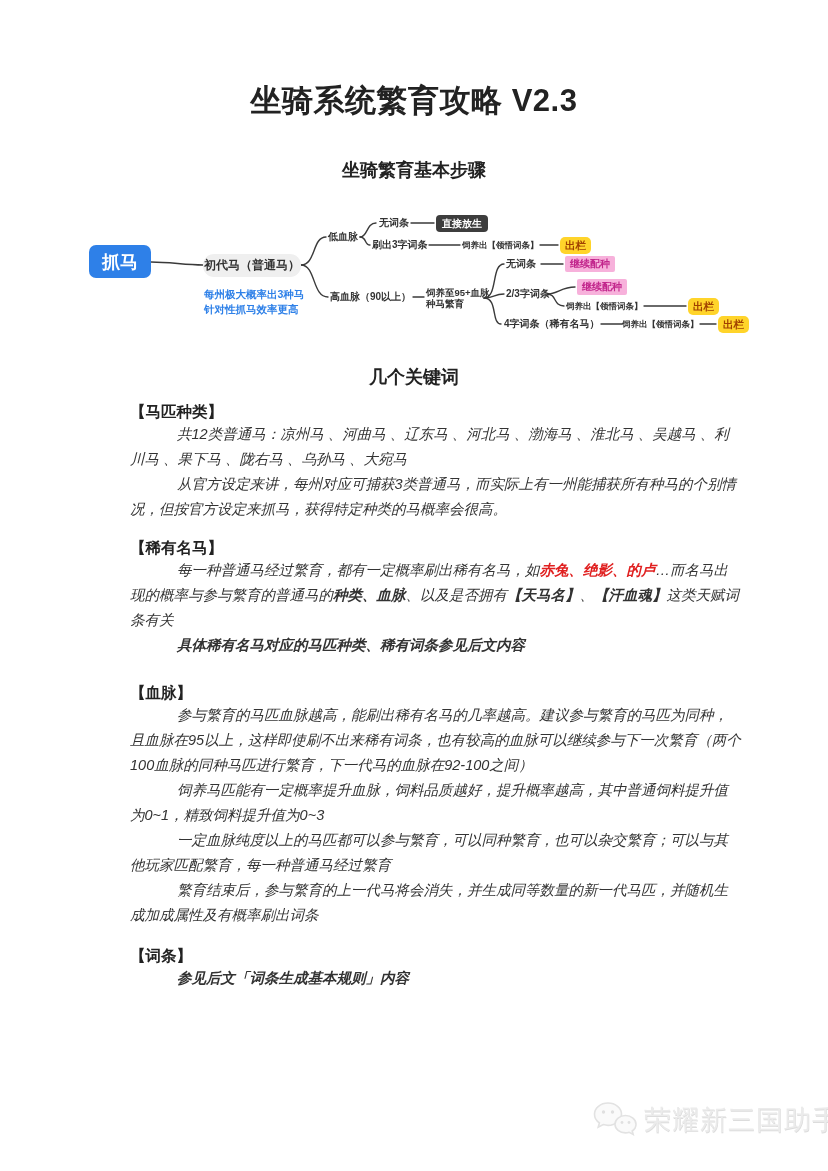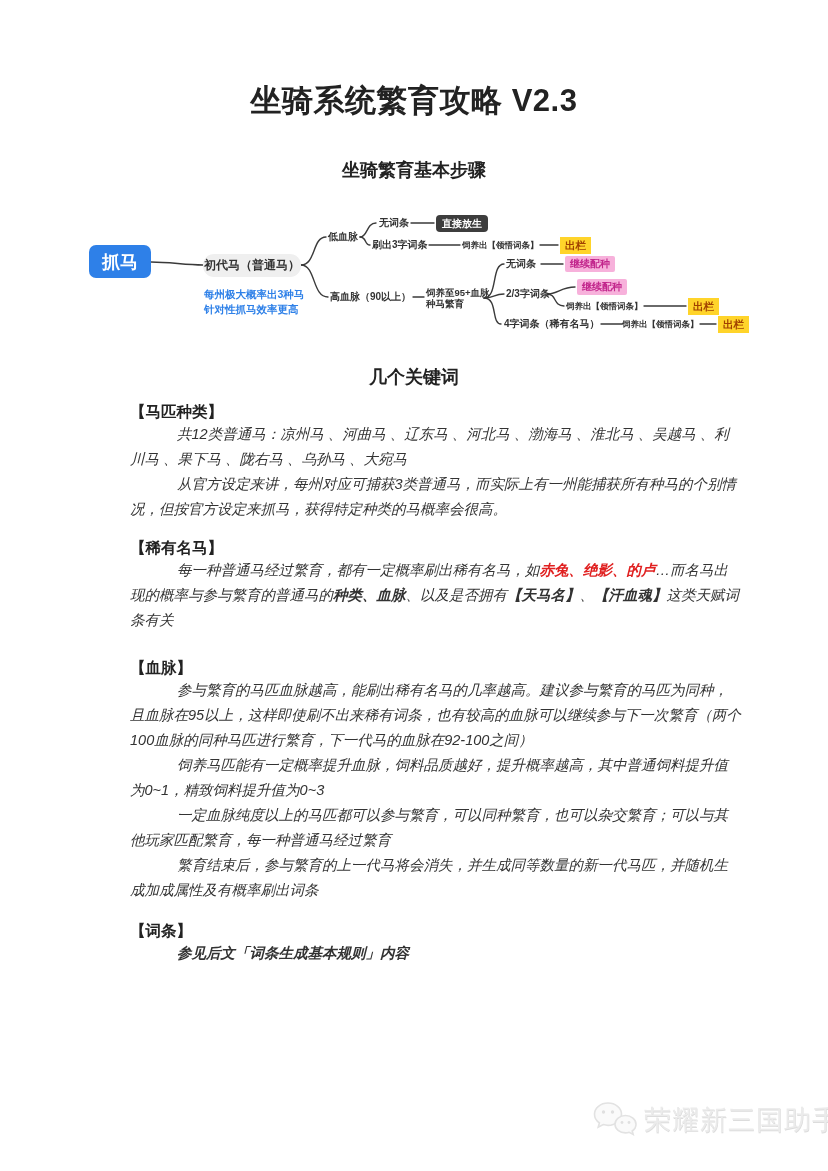--- a/index.html
+++ b/index.html
@@ -11,21 +11,21 @@
   .h2 { margin:36px 0 0; text-align:center; font-size:18px; font-weight:700; color:#222; }
   .h2.keywords { margin-top:8px; }
 
   
   .flow { position:relative; width:828px; height:150px; margin-top:25px; }
   .flow svg.links { position:absolute; left:0; top:0; }
   .fbox { position:absolute; display:flex; align-items:center; justify-content:center; white-space:nowrap; box-sizing:border-box; }
   .catch   { left:89px;  top:38px; width:62px; height:33px; background:#2E80E8; color:#fff; font-size:18px; font-weight:700; border-radius:7px; }
   .firstgen{ left:203px; top:47px; width:98px; height:23px; background:#EFEFEF; color:#333; font-size:12px; font-weight:700; border-radius:11px; }
   .release { left:436px; top:8px;  height:17px; padding:0 6px; background:#3D3D3D; color:#fff; font-size:10px; font-weight:700; border-radius:4px; }
-  .outbox  { height:17px; padding:0 5px; background:#FFD42A; color:#A04000; font-size:10.5px; font-weight:700; border-radius:0; }
+  .outbox  { height:17px; padding:0 5px; background:#FFD42A; color:#A04000; font-size:10.5px; font-weight:700; border-radius:5px; }
   .contbox { height:16px; padding:0 5px; background:#F7B1DB; color:#C2268C; font-size:10px; font-weight:700; border-radius:2px; }
   .out1 { left:560px; top:30px; }  .out2 { left:688px; top:91px; }  .out3 { left:718px; top:109px; }
   .cont1{ left:565px; top:49px; }  .cont2{ left:577px; top:72px; }
   .fl  { position:absolute; font-size:10px; font-weight:600; color:#333; white-space:nowrap; line-height:12px; }
   .fl2 { position:absolute; font-size:8.5px; font-weight:600; color:#333; white-space:nowrap; line-height:11px; }
   .lowblood { left:328px; top:24px; }
   .noentry1 { left:379px; top:10px; }
   .brush3   { left:372px; top:32px; }
   .highblood{ left:330px; top:84px; }
   .feed95   { left:426px; top:80px; font-size:9.5px; }
@@ -113,20 +113,21 @@
   <div class="h2 keywords">几个关键词</div>
 
   <div class="content">
 
     <div class="sec-h mt-types">【马匹种类】</div>
     <p>共12类普通马：凉州马 、河曲马 、辽东马 、河北马 、渤海马 、淮北马 、吴越马 、利川马 、果下马 、陇右马 、乌孙马 、大宛马</p>
     <p>从官方设定来讲，每州对应可捕获3类普通马，而实际上有一州能捕获所有种马的个别情况，但按官方设定来抓马，获得特定种类的马概率会很高。</p>
 
     <div class="sec-h mt-rare">【稀有名马】</div>
     <p><span>每一种普通马经过繁育，都有一定概率刷出稀有名马，如</span><span class="red">赤兔、绝影、的卢</span><span>…而名马出现的概率与参与繁育的普通马的</span><span class="b">种类、血脉</span><span>、以及是否拥有</span><span class="b">【天马名】</span><span>、</span><span class="b">【汗血魂】</span><span>这类天赋词条有关</span></p>
+    <p class="b">具体稀有名马对应的马匹种类、稀有词条参见后文内容</p>
 
     <div class="sec-h mt-blood">【血脉】</div>
     <p>参与繁育的马匹血脉越高，能刷出稀有名马的几率越高。建议参与繁育的马匹为同种，且血脉在95以上，这样即使刷不出来稀有词条，也有较高的血脉可以继续参与下一次繁育（两个100血脉的同种马匹进行繁育，下一代马的血脉在92-100之间）</p>
     <p>饲养马匹能有一定概率提升血脉，饲料品质越好，提升概率越高，其中普通饲料提升值为0~1，精致饲料提升值为0~3</p>
 
     <p>一定血脉纯度以上的马匹都可以参与繁育，可以同种繁育，也可以杂交繁育；可以与其他玩家匹配繁育，每一种普通马经过繁育</p>
     <p>繁育结束后，参与繁育的上一代马将会消失，并生成同等数量的新一代马匹，并随机生成加成属性及有概率刷出词条</p>
 
     <div class="sec-h mt-entry">【词条】</div>
     <p class="b">参见后文「词条生成基本规则」内容</p>

